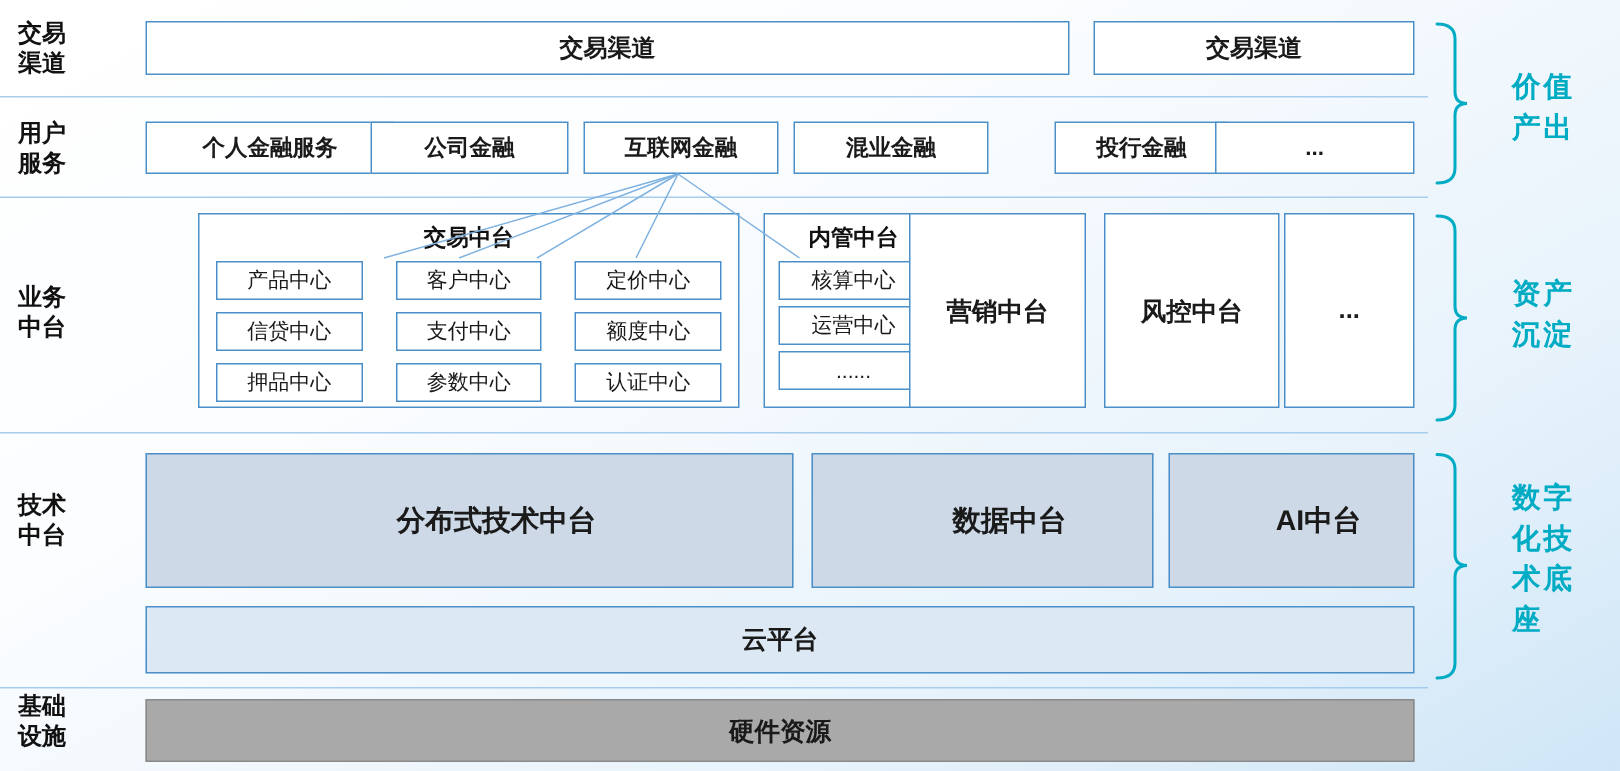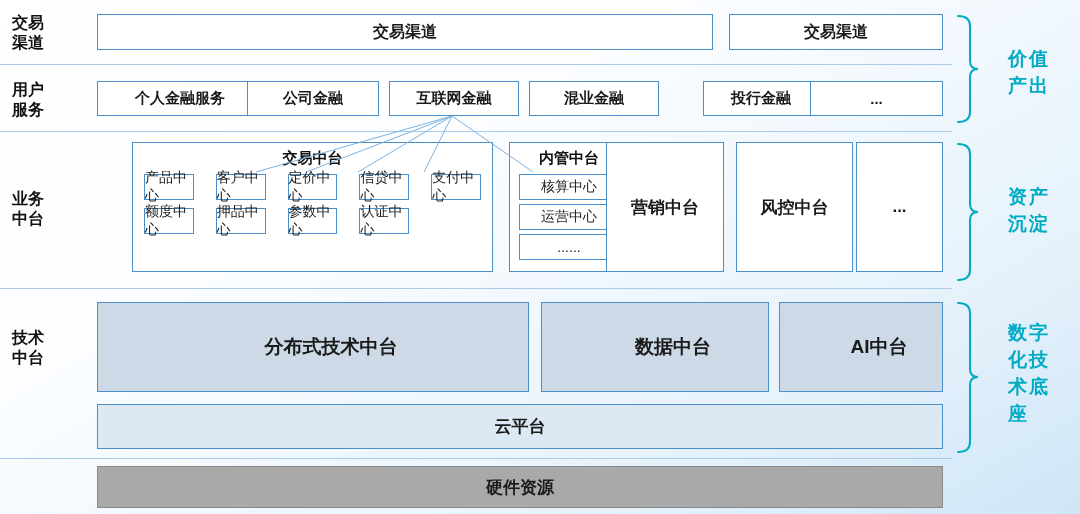--- a/index.html
+++ b/index.html
@@ -52,21 +52,21 @@
     padding-top: 6px;
     text-align: center;
     font-size: 15px;
     font-weight: 700;
     color: #111;
   }
   .grid3 {
     position: absolute;
     left: 11px; right: 11px; top: 31px;
     display: grid;
-    grid-template-columns: repeat(5, 1fr);
+    grid-template-columns: repeat(3, 1fr);
     column-gap: 22px;
     row-gap: 8px;
   }
   .stack {
     position: absolute;
     left: 9px; right: 9px; top: 31px;
     display: grid;
     grid-template-columns: 1fr;
     row-gap: 4px;
   }
@@ -110,20 +110,22 @@
 <div class="canvas">
 
   <div class="layer-label" style="top:13px">交易
 渠道</div>
   <div class="layer-label" style="top:80px">用户
 服务</div>
   <div class="layer-label" style="top:189px">业务
 中台</div>
   <div class="layer-label" style="top:328px">技术
 中台</div>
+  <div class="layer-label" style="top:462px">基础
+设施</div>
 
   <div class="sep" style="top:64px"></div>
   <div class="sep" style="top:131px"></div>
   <div class="sep" style="top:288px"></div>
   <div class="sep" style="top:458px"></div>
 
   <div class="box" style="left:97px;top:14px;width:616px;height:36px;font-size:16px">交易渠道</div>
   <div class="box" style="left:729px;top:14px;width:214px;height:36px;font-size:16px">交易渠道</div>
 
   <div class="box" style="left:97px;top:81px;width:166px;height:35px">个人金融服务</div>

